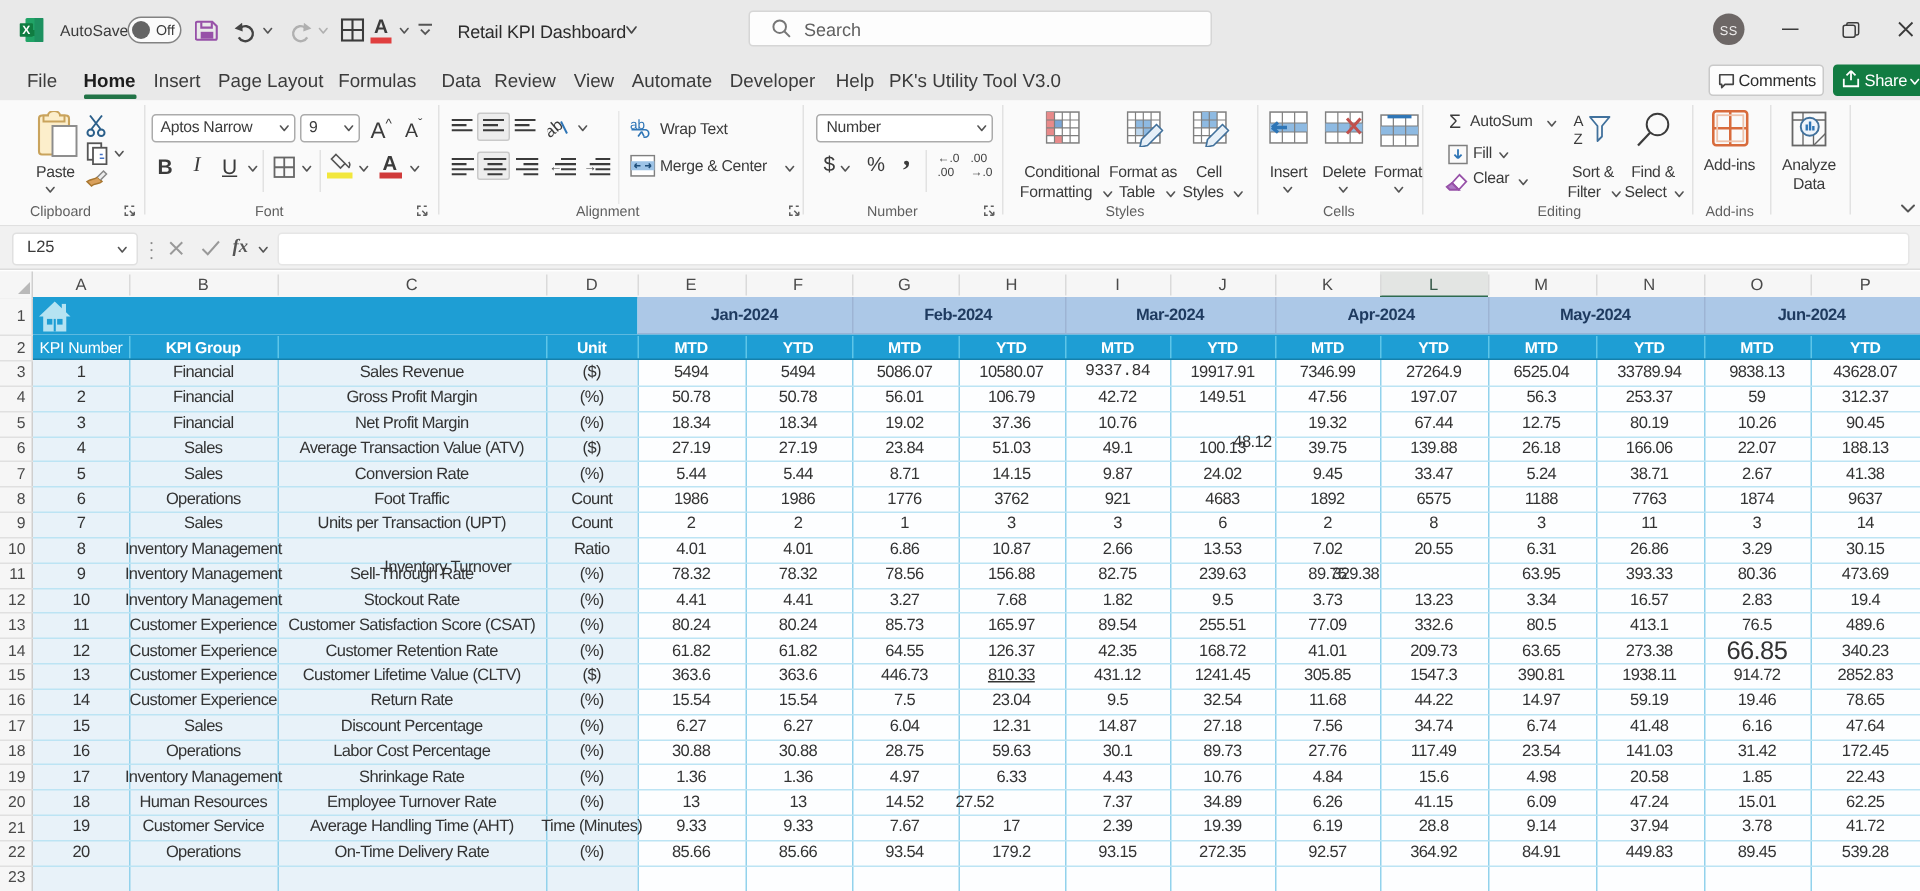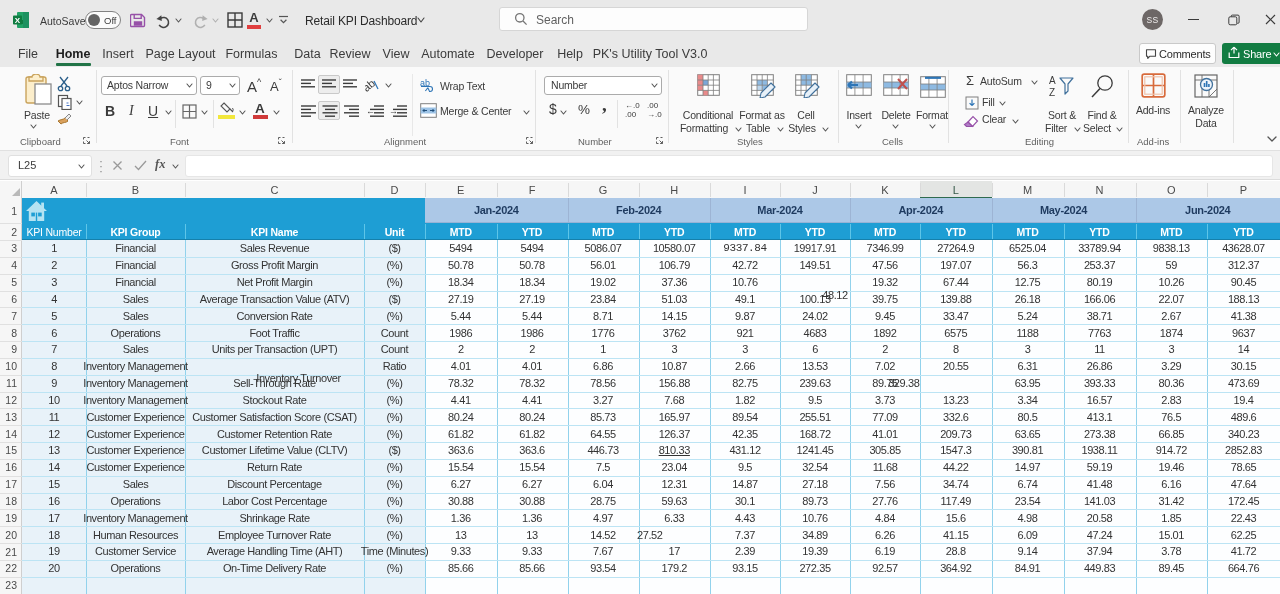--- a/index.html
+++ b/index.html
@@ -535,21 +535,20 @@
 <div class="ab" style="left:710px;top:198px;width:1px;height:24px;background:#9db4d4;"></div>
 <div class="ab ct" style="left:850px;top:198px;width:141.5px;height:24px;font-size:11px;font-weight:bold;color:#1e3a5f;letter-spacing:-0.3px;">Apr-2024</div>
 <div class="ab" style="left:850px;top:198px;width:1px;height:24px;background:#9db4d4;"></div>
 <div class="ab ct" style="left:991.5px;top:198px;width:144.0px;height:24px;font-size:11px;font-weight:bold;color:#1e3a5f;letter-spacing:-0.3px;">May-2024</div>
 <div class="ab" style="left:991.5px;top:198px;width:1px;height:24px;background:#9db4d4;"></div>
 <div class="ab ct" style="left:1135.5px;top:198px;width:144.5px;height:24px;font-size:11px;font-weight:bold;color:#1e3a5f;letter-spacing:-0.3px;">Jun-2024</div>
 <div class="ab" style="left:1135.5px;top:198px;width:1px;height:24px;background:#9db4d4;"></div>
 <div class="ab" style="left:22px;top:223px;width:1258px;height:17px;background:#1e9ed4;"></div>
 <div class="ab ct" style="left:22px;top:223px;width:64px;height:17px;font-size:10.5px;font-weight:normal;color:#fff;letter-spacing:-0.2px;">KPI Number</div>
 <div class="ab ct" style="left:86px;top:223px;width:99px;height:17px;font-size:10.5px;font-weight:bold;color:#fff;letter-spacing:-0.2px;">KPI Group</div>
-<div class="ab ct" style="left:185px;top:223px;width:179px;height:17px;font-size:10.5px;font-weight:bold;color:#fff;letter-spacing:-0.2px;">KPI Name</div>
 <div class="ab ct" style="left:364px;top:223px;width:61px;height:17px;font-size:10.5px;font-weight:bold;color:#fff;letter-spacing:-0.2px;">Unit</div>
 <div class="ab ct" style="left:425px;top:223px;width:71.5px;height:17px;font-size:10.5px;font-weight:bold;color:#fff;letter-spacing:-0.2px;">MTD</div>
 <div class="ab ct" style="left:496.5px;top:223px;width:71.0px;height:17px;font-size:10.5px;font-weight:bold;color:#fff;letter-spacing:-0.2px;">YTD</div>
 <div class="ab ct" style="left:567.5px;top:223px;width:71.0px;height:17px;font-size:10.5px;font-weight:bold;color:#fff;letter-spacing:-0.2px;">MTD</div>
 <div class="ab ct" style="left:638.5px;top:223px;width:71.5px;height:17px;font-size:10.5px;font-weight:bold;color:#fff;letter-spacing:-0.2px;">YTD</div>
 <div class="ab ct" style="left:710px;top:223px;width:70px;height:17px;font-size:10.5px;font-weight:bold;color:#fff;letter-spacing:-0.2px;">MTD</div>
 <div class="ab ct" style="left:780px;top:223px;width:70px;height:17px;font-size:10.5px;font-weight:bold;color:#fff;letter-spacing:-0.2px;">YTD</div>
 <div class="ab ct" style="left:850px;top:223px;width:70px;height:17px;font-size:10.5px;font-weight:bold;color:#fff;letter-spacing:-0.2px;">MTD</div>
 <div class="ab ct" style="left:920px;top:223px;width:71.5px;height:17px;font-size:10.5px;font-weight:bold;color:#fff;letter-spacing:-0.2px;">YTD</div>
 <div class="ab ct" style="left:991.5px;top:223px;width:72.0px;height:17px;font-size:10.5px;font-weight:bold;color:#fff;letter-spacing:-0.2px;">MTD</div>
@@ -793,21 +792,21 @@
 <div class="ab ct" style="left:425px;top:425.2px;width:71.5px;height:16.8px;font-size:11px;color:#333;letter-spacing:-0.4px;white-space:nowrap;">61.82</div>
 <div class="ab ct" style="left:496.5px;top:425.2px;width:71.0px;height:16.8px;font-size:11px;color:#333;letter-spacing:-0.4px;white-space:nowrap;">61.82</div>
 <div class="ab ct" style="left:567.5px;top:425.2px;width:71.0px;height:16.8px;font-size:11px;color:#333;letter-spacing:-0.4px;white-space:nowrap;">64.55</div>
 <div class="ab ct" style="left:638.5px;top:425.2px;width:71.5px;height:16.8px;font-size:11px;color:#333;letter-spacing:-0.4px;white-space:nowrap;">126.37</div>
 <div class="ab ct" style="left:710px;top:425.2px;width:70px;height:16.8px;font-size:11px;color:#333;letter-spacing:-0.4px;white-space:nowrap;">42.35</div>
 <div class="ab ct" style="left:780px;top:425.2px;width:70px;height:16.8px;font-size:11px;color:#333;letter-spacing:-0.4px;white-space:nowrap;">168.72</div>
 <div class="ab ct" style="left:850px;top:425.2px;width:70px;height:16.8px;font-size:11px;color:#333;letter-spacing:-0.4px;white-space:nowrap;">41.01</div>
 <div class="ab ct" style="left:920px;top:425.2px;width:71.5px;height:16.8px;font-size:11px;color:#333;letter-spacing:-0.4px;white-space:nowrap;">209.73</div>
 <div class="ab ct" style="left:991.5px;top:425.2px;width:72.0px;height:16.8px;font-size:11px;color:#333;letter-spacing:-0.4px;white-space:nowrap;">63.65</div>
 <div class="ab ct" style="left:1063.5px;top:425.2px;width:72.0px;height:16.8px;font-size:11px;color:#333;letter-spacing:-0.4px;white-space:nowrap;">273.38</div>
-<div class="ab ct" style="left:1135.5px;top:425.2px;width:71.5px;height:16.8px;font-size:11px;color:#333;letter-spacing:-0.4px;white-space:nowrap;">66.85</div>
+<div class="ab ct" style="left:1135.5px;top:425.2px;width:71.5px;height:16.8px;font-size:17px;color:#333;letter-spacing:-0.4px;white-space:nowrap;">66.85</div>
 <div class="ab ct" style="left:1207px;top:425.2px;width:73px;height:16.8px;font-size:11px;color:#333;letter-spacing:-0.4px;white-space:nowrap;">340.23</div>
 <div class="ab ct" style="left:22px;top:442.1px;width:64px;height:16.8px;font-size:11px;color:#333;letter-spacing:-0.4px;white-space:nowrap;">13</div>
 <div class="ab ct" style="left:86px;top:442.1px;width:99px;height:16.8px;font-size:11px;color:#333;letter-spacing:-0.4px;white-space:nowrap;">Customer Experience</div>
 <div class="ab ct" style="left:185px;top:442.1px;width:179px;height:16.8px;font-size:11px;color:#333;letter-spacing:-0.4px;white-space:nowrap;">Customer Lifetime Value (CLTV)</div>
 <div class="ab ct" style="left:364px;top:442.1px;width:61px;height:16.8px;font-size:11px;color:#333;letter-spacing:-0.4px;white-space:nowrap;">($)</div>
 <div class="ab ct" style="left:425px;top:442.1px;width:71.5px;height:16.8px;font-size:11px;color:#333;letter-spacing:-0.4px;white-space:nowrap;">363.6</div>
 <div class="ab ct" style="left:496.5px;top:442.1px;width:71.0px;height:16.8px;font-size:11px;color:#333;letter-spacing:-0.4px;white-space:nowrap;">363.6</div>
 <div class="ab ct" style="left:567.5px;top:442.1px;width:71.0px;height:16.8px;font-size:11px;color:#333;letter-spacing:-0.4px;white-space:nowrap;">446.73</div>
 <div class="ab ct" style="left:638.5px;top:442.1px;width:71.5px;height:16.8px;font-size:11px;color:#333;letter-spacing:-0.4px;white-space:nowrap;text-decoration:underline;">810.33</div>
 <div class="ab ct" style="left:710px;top:442.1px;width:70px;height:16.8px;font-size:11px;color:#333;letter-spacing:-0.4px;white-space:nowrap;">431.12</div>
@@ -922,13 +921,13 @@
 <div class="ab ct" style="left:496.5px;top:560.0px;width:71.0px;height:16.8px;font-size:11px;color:#333;letter-spacing:-0.4px;white-space:nowrap;">85.66</div>
 <div class="ab ct" style="left:567.5px;top:560.0px;width:71.0px;height:16.8px;font-size:11px;color:#333;letter-spacing:-0.4px;white-space:nowrap;">93.54</div>
 <div class="ab ct" style="left:638.5px;top:560.0px;width:71.5px;height:16.8px;font-size:11px;color:#333;letter-spacing:-0.4px;white-space:nowrap;">179.2</div>
 <div class="ab ct" style="left:710px;top:560.0px;width:70px;height:16.8px;font-size:11px;color:#333;letter-spacing:-0.4px;white-space:nowrap;">93.15</div>
 <div class="ab ct" style="left:780px;top:560.0px;width:70px;height:16.8px;font-size:11px;color:#333;letter-spacing:-0.4px;white-space:nowrap;">272.35</div>
 <div class="ab ct" style="left:850px;top:560.0px;width:70px;height:16.8px;font-size:11px;color:#333;letter-spacing:-0.4px;white-space:nowrap;">92.57</div>
 <div class="ab ct" style="left:920px;top:560.0px;width:71.5px;height:16.8px;font-size:11px;color:#333;letter-spacing:-0.4px;white-space:nowrap;">364.92</div>
 <div class="ab ct" style="left:991.5px;top:560.0px;width:72.0px;height:16.8px;font-size:11px;color:#333;letter-spacing:-0.4px;white-space:nowrap;">84.91</div>
 <div class="ab ct" style="left:1063.5px;top:560.0px;width:72.0px;height:16.8px;font-size:11px;color:#333;letter-spacing:-0.4px;white-space:nowrap;">449.83</div>
 <div class="ab ct" style="left:1135.5px;top:560.0px;width:71.5px;height:16.8px;font-size:11px;color:#333;letter-spacing:-0.4px;white-space:nowrap;">89.45</div>
-<div class="ab ct" style="left:1207px;top:560.0px;width:73px;height:16.8px;font-size:11px;color:#333;letter-spacing:-0.4px;white-space:nowrap;">664.76</div>
+<div class="ab ct" style="left:1207px;top:560.0px;width:73px;height:16.8px;font-size:11px;color:#333;letter-spacing:-0.4px;white-space:nowrap;">539.28</div>
 </div>
 </body></html>

